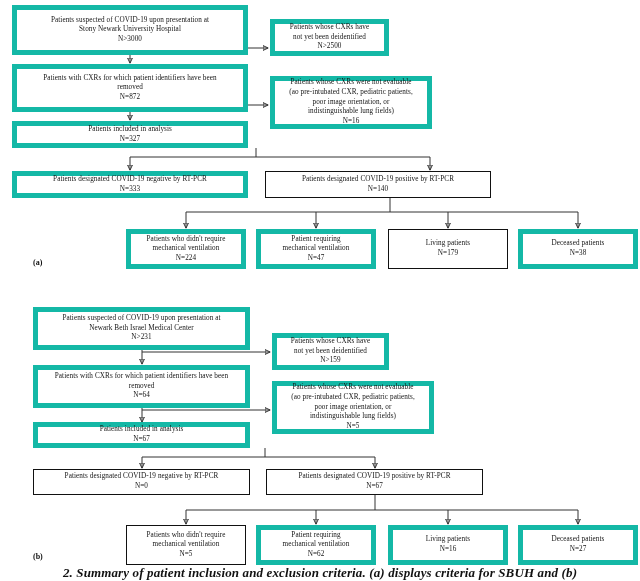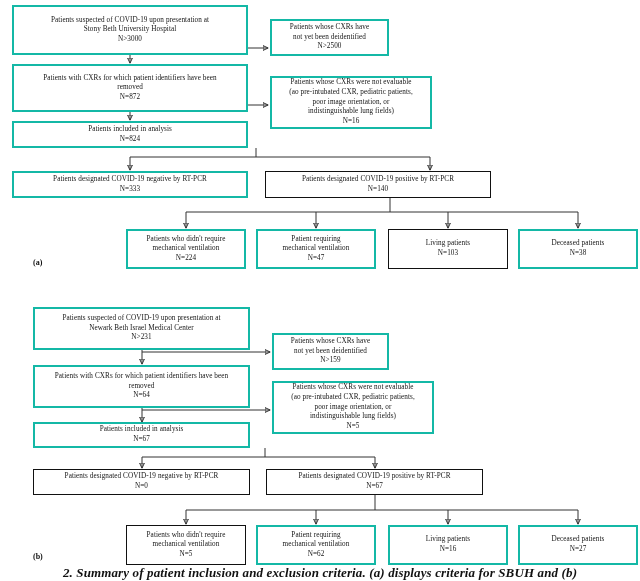--- a/index.html
+++ b/index.html
@@ -17,21 +17,21 @@
   }
   #canvas {
     position: absolute;
     left: 0; top: 0;
     width: 640px;
     height: 581px;
   }
   .box {
     position: absolute;
     box-sizing: border-box;
-    border: 2px solid #14b8a6;
+    border: 5px solid #14b8a6;
     background: #ffffff;
     display: flex;
     flex-direction: column;
     align-items: center;
     justify-content: center;
     text-align: center;
     font-family: "Liberation Serif", serif;
     font-size: 7.2px;
     line-height: 1.34;
     letter-spacing: 0.01em;
@@ -118,21 +118,21 @@
     <line x1="375" y1="495" x2="375" y2="510"></line>
     <line x1="186" y1="510" x2="578" y2="510"></line>
     <line x1="186" y1="510" x2="186" y2="524" marker-end="url(#arr)"></line>
     <line x1="316" y1="510" x2="316" y2="524" marker-end="url(#arr)"></line>
     <line x1="448" y1="510" x2="448" y2="524" marker-end="url(#arr)"></line>
     <line x1="578" y1="510" x2="578" y2="524" marker-end="url(#arr)"></line>
   </svg>
 
   <div class="box wrap" style="left:12px; top:5px; width:236px; height:50px;">
     <span class="ln">Patients suspected of COVID-19 upon presentation at</span>
-    <span class="ln">Stony Beth University Hospital</span>
+    <span class="ln">Stony Newark University Hospital</span>
     <span class="ln">N&gt;3000</span>
   </div>
 
   <div class="box wrap" style="left:270px; top:19px; width:119px; height:37px;">
     <span class="ln">Patients whose CXRs have</span>
     <span class="ln">not yet been deidentified</span>
     <span class="ln">N&gt;2500</span>
   </div>
 
   <div class="box wrap" style="left:12px; top:64px; width:236px; height:48px;">
@@ -144,21 +144,21 @@
   <div class="box wrap" style="left:270px; top:76px; width:162px; height:53px;">
     <span class="ln">Patients whose CXRs were not evaluable</span>
     <span class="ln">(ao pre-intubated CXR, pediatric patients,</span>
     <span class="ln">poor image orientation, or</span>
     <span class="ln">indistinguishable lung fields)</span>
     <span class="ln">N=16</span>
   </div>
 
   <div class="box" style="left:12px; top:121px; width:236px; height:27px;">
     <span class="ln">Patients included in analysis</span>
-    <span class="ln">N=824</span>
+    <span class="ln">N=327</span>
   </div>
 
   <div class="box" style="left:12px; top:171px; width:236px; height:27px;">
     <span class="ln">Patients designated COVID-19 negative by RT-PCR</span>
     <span class="ln">N=333</span>
   </div>
 
   <div class="box thick" style="left:265px; top:171px; width:226px; height:27px;">
     <span class="ln">Patients designated COVID-19 positive by RT-PCR</span>
     <span class="ln">N=140</span>
@@ -172,21 +172,21 @@
 
   <div class="box wrap" style="left:256px; top:229px; width:120px; height:40px;">
     <span class="ln">Patient requiring</span>
     <span class="ln">mechanical ventilation</span>
     <span class="ln">N=47</span>
   </div>
 
   <div class="box thick" style="left:388px; top:229px; width:120px; height:40px;">
     <span class="ln">Living patients</span>
     <span class="ln"></span>
-    <span class="ln">N=103</span>
+    <span class="ln">N=179</span>
   </div>
 
   <div class="box" style="left:518px; top:229px; width:120px; height:40px;">
     <span class="ln">Deceased patients</span>
     <span class="ln"></span>
     <span class="ln">N=38</span>
   </div>
 
   <div class="panel-label" style="left:33px; top:258px;">(a)</div>
 

